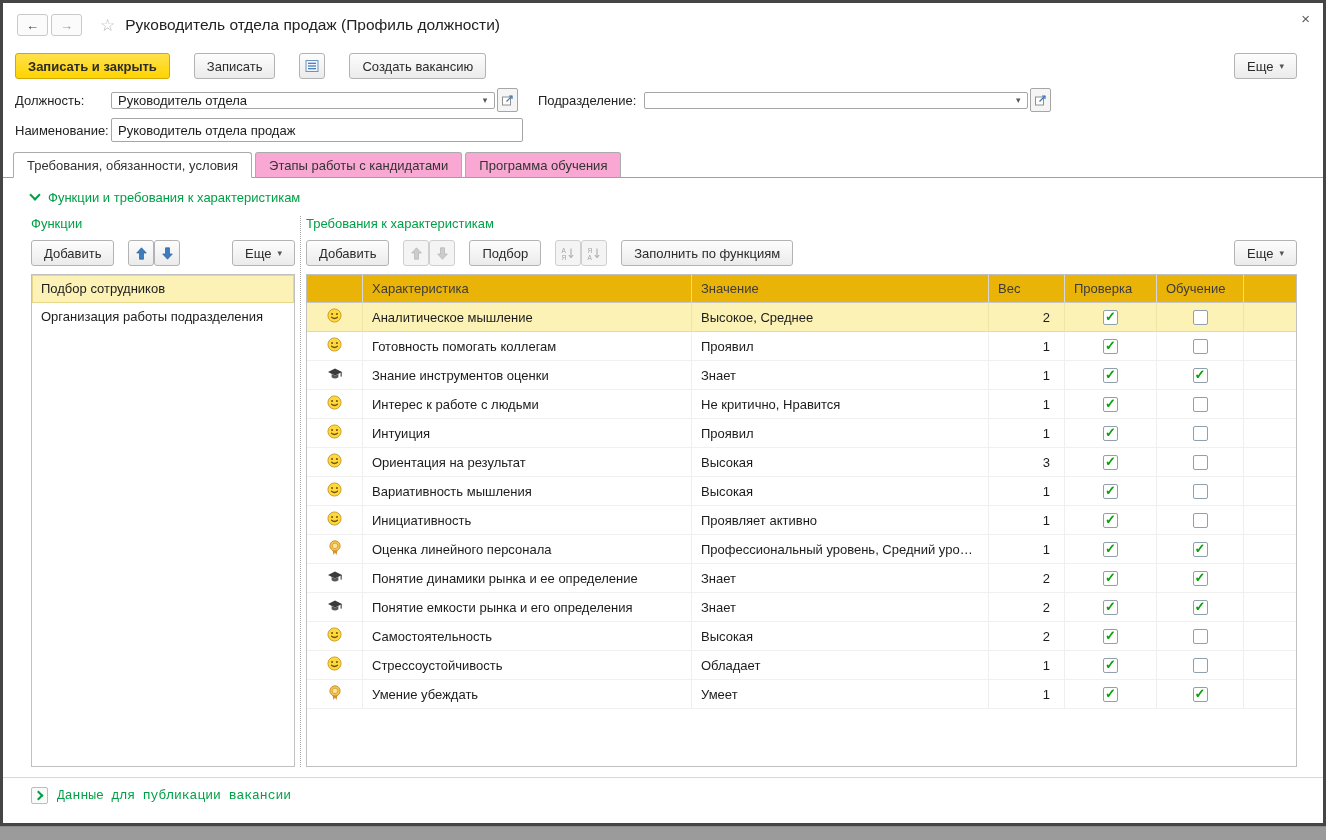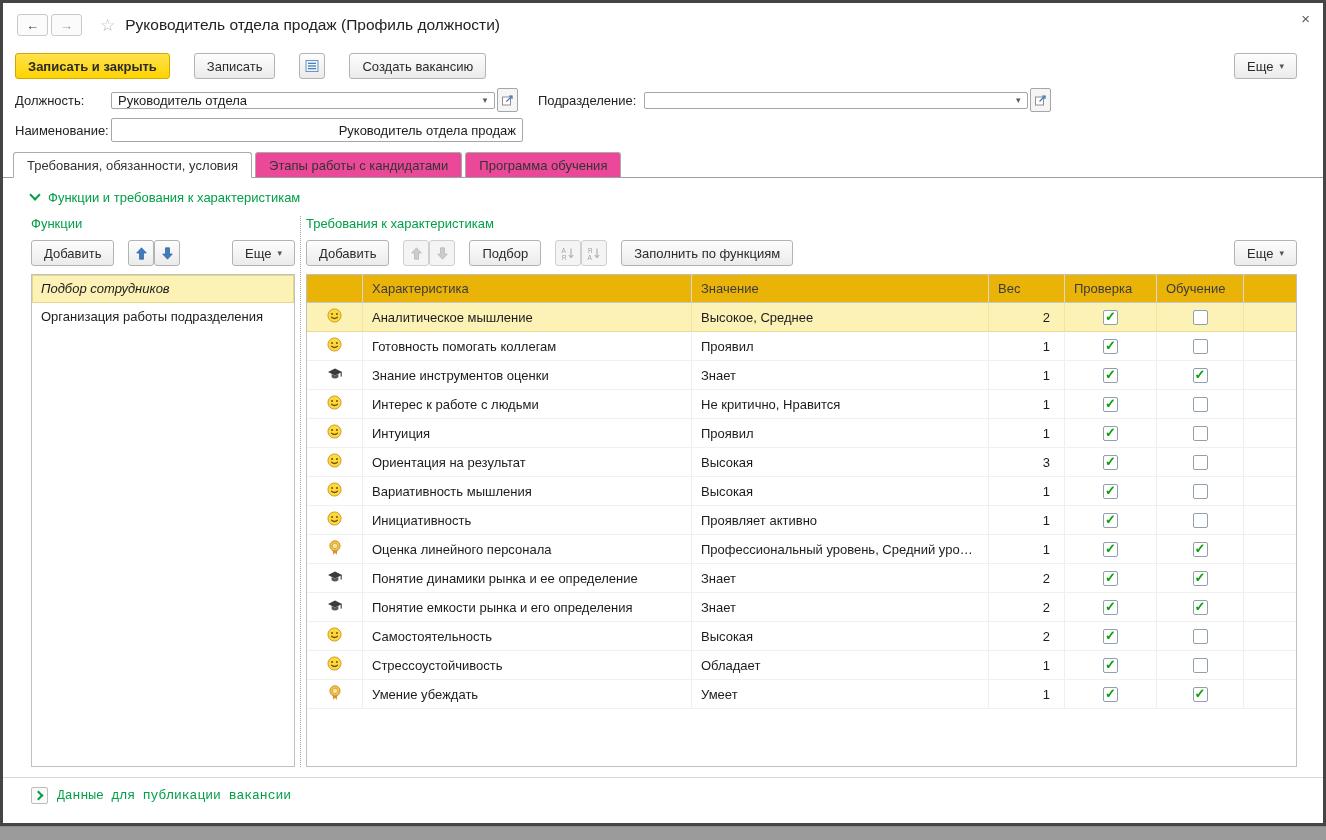--- a/index.html
+++ b/index.html
@@ -66,28 +66,28 @@
     flex: 1; border: none; outline: none; padding: 0 6px; min-width: 0;
     font-family: "Liberation Sans", sans-serif; font-size: 13px; color: #1c1c1c; background: transparent;
   }
   .combo-arrow { width: 18px; display: flex; align-items: center; justify-content: center; color: #5a5a5a; font-size: 9px; cursor: pointer; }
   .openbtn {
     width: 21px; height: 24px; margin-left: 2px; border: 1px solid #a6a6a6; border-radius: 2px;
     background: #f5f5f5; display: inline-flex; align-items: center; justify-content: center; cursor: pointer;
   }
   .textinput {
     height: 24px; border: 1px solid #a6a6a6; border-radius: 2px; padding: 0 6px;
-    font-family: "Liberation Sans", sans-serif; font-size: 13px; color: #1c1c1c; text-align: right;
+    font-family: "Liberation Sans", sans-serif; font-size: 13px; color: #1c1c1c;
   }
 
   
   .tabbar { margin-top: 7px; padding-left: 10px; display: flex; border-bottom: 1px solid #9f9f9f; flex: none; }
   .tab {
     padding: 5px 13px 4px; border: 1px solid #ababab; border-radius: 3px 3px 0 0;
-    background: #ec4899; margin-right: 3px; margin-bottom: -1px; border-bottom: 1px solid #9f9f9f;
+    background: #f9a8d4; margin-right: 3px; margin-bottom: -1px; border-bottom: 1px solid #9f9f9f;
     color: #333; cursor: pointer; white-space: nowrap;
   }
   .tab.active { background: #fff; border-bottom: 1px solid #fff; }
 
   
   .content { flex: 1; min-height: 0; display: flex; flex-direction: column; padding: 9px 26px 0 28px; }
   .group-header { display: flex; align-items: center; gap: 9px; color: #00a047; margin-bottom: 9px; cursor: pointer; height: 20px; }
   .chev-down { width: 8px; height: 8px; border-right: 2px solid #00a047; border-bottom: 2px solid #00a047; transform: rotate(45deg); margin-top: -4px; flex: none; }
   .green-title { color: #00a047; }
 
@@ -95,21 +95,21 @@
   .fn-panel { width: 264px; flex: none; display: flex; flex-direction: column; min-height: 0; }
   .splitter { width: 11px; flex: none; position: relative; cursor: col-resize; }
   .splitter::after { content: ''; position: absolute; left: 5px; top: 0; bottom: 0; border-left: 1px dotted #a5a5a5; }
   .req-panel { flex: 1; min-width: 0; display: flex; flex-direction: column; min-height: 0; }
 
   .panel-title { height: 19px; margin-bottom: 5px; }
   .panel-toolbar { display: flex; align-items: center; margin-bottom: 8px; flex: none; }
 
   .listbox { flex: 1; min-height: 0; border: 1px solid #c0c0c0; background: #fff; overflow: hidden; }
   .fn-item { height: 28px; line-height: 26px; padding: 0 8px; border: 1px solid transparent; white-space: nowrap; overflow: hidden; cursor: pointer; }
-  .fn-item.selected { background: #fcf2b6; border-color: #e6d78a; font-style: italic; }
+  .fn-item.selected { background: #fcf2b6; border-color: #e6d78a; }
 
   
   .table { flex: 1; min-height: 0; border: 1px solid #c0c0c0; background: #fff; display: flex; flex-direction: column; overflow: hidden; }
   .thead-row, .trow { display: grid; grid-template-columns: 56px minmax(0,1fr) 297px 76px 92px 87px 52px; flex: none; }
   .thead-row { height: 28px; background: #eab308; }
   .th {
     display: flex; align-items: center; padding: 0 9px; color: #3c3c3c;
     border-right: 1px solid #d8d8d8; border-bottom: 1px solid #c6c6c6; white-space: nowrap; overflow: hidden; cursor: pointer;
   }
   .th:last-child { border-right: none; }

